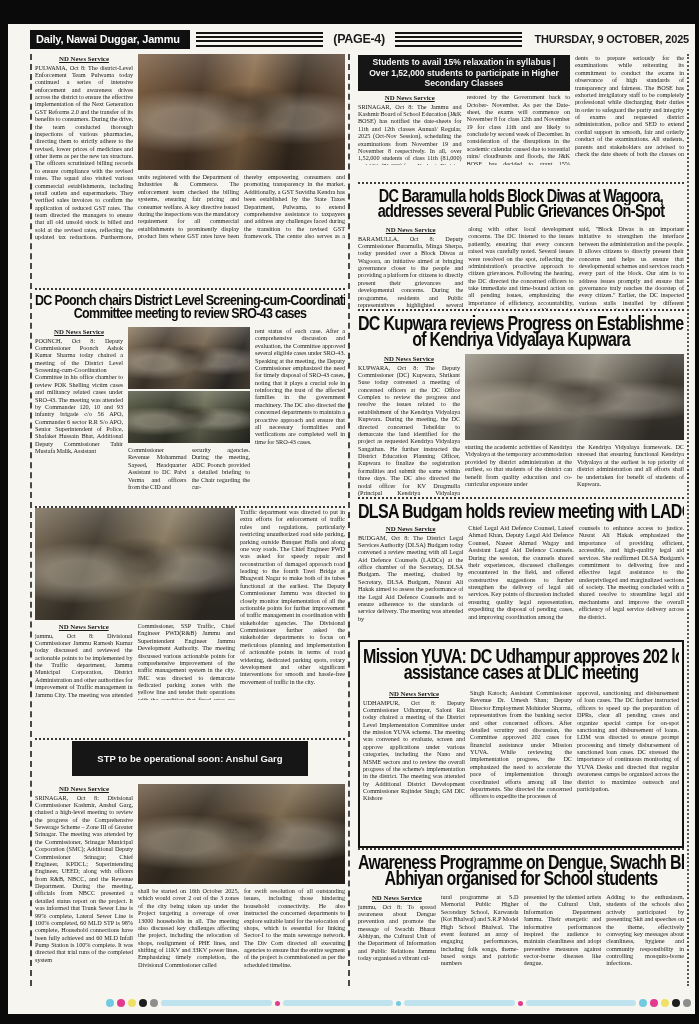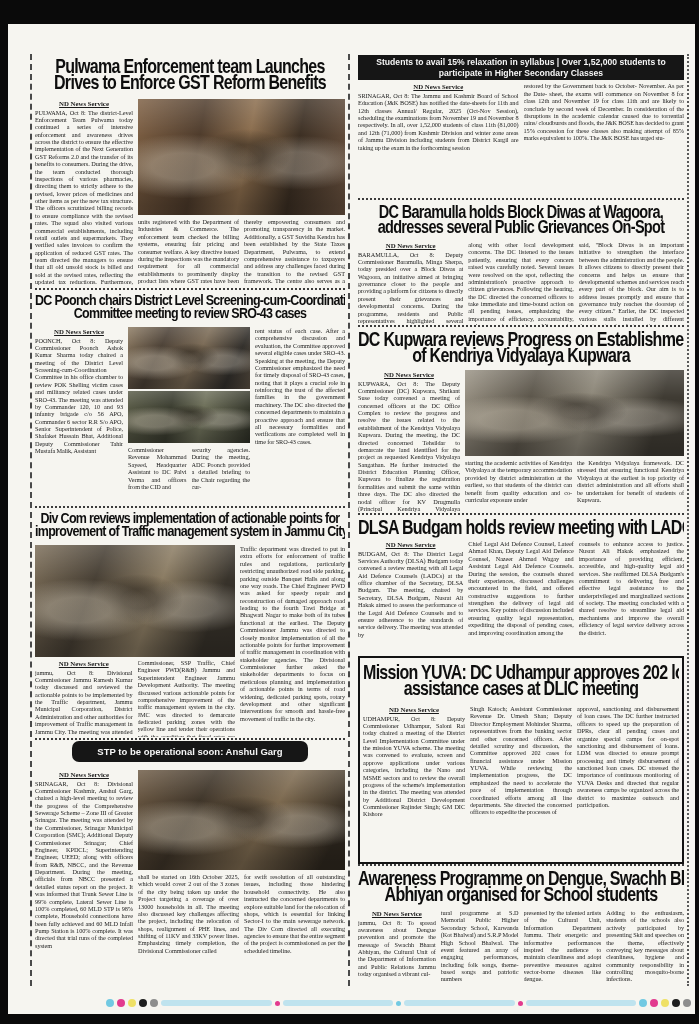--- a/index.html
+++ b/index.html
@@ -51,21 +51,21 @@
     word-spacing:-.2px;overflow:hidden;}
   .c{flex:1;min-width:0;}
   .byline{font-family:"Liberation Serif",serif;font-weight:bold;font-size:6.8px;
     text-decoration:underline;text-align:center;margin:1px 0 1.5px;}
   
   .bar{
     background:#161616;color:#f6f6f6;font-family:"Liberation Sans",sans-serif;
     font-weight:bold;text-align:center;
   }
   .bar.bose{font-size:8.6px;line-height:1.25;padding:2px 4px;margin:1px 0 2px;}
-  .bar.stp{font-size:9.5px;padding:5px 6px;margin:1px auto 8px;width:72%;border-radius:7px;}
+  .bar.stp{font-size:9.5px;padding:12px 6px;margin:1px auto 8px;width:72%;}
   
   .photo{position:relative;overflow:hidden;background:#6b5a45;}
   .photo:after{content:"";position:absolute;inset:0;
     background:
       radial-gradient(ellipse at 22% 58%, rgba(240,230,210,.35) 0 14%, transparent 34%),
       radial-gradient(ellipse at 52% 48%, rgba(30,25,20,.45) 0 12%, transparent 30%),
       radial-gradient(ellipse at 78% 55%, rgba(235,228,215,.3) 0 12%, transparent 30%),
       linear-gradient(180deg, rgba(255,255,255,.16), transparent 32%, rgba(0,0,0,.28) 92%);}
   .ph-shop{background:linear-gradient(100deg,#7d5f43 0%,#4e3b2b 30%,#8a6c4c 52%,#3c2f23 74%,#6b5340 100%);}
   .ph-office{background:linear-gradient(115deg,#8c7a62 0%,#4c4136 28%,#7a6a55 55%,#33302c 82%,#5d5244 100%);}
@@ -78,28 +78,31 @@
     display:flex;align-items:center;gap:3px;}
   .dot{width:8px;height:8px;border-radius:50%;flex:0 0 auto;}
   .mbar{flex:1;height:6px;background:#bfe3ee;border-radius:3px;}
   .sdot{width:5px;height:5px;border-radius:50%;flex:0 0 auto;}
 </style>
 </head>
 <body>
 
 <div class="page">
 
+  <div class="hdr">
+    <div class="masthead">Daily, Nawai Duggar, Jammu</div>
+    <div class="hlines"></div>
+    <div class="pageno">(PAGE-4)</div>
+    <div class="hlines"></div>
+    <div class="hdate">THURSDAY, 9 OCTOBER, 2025</div>
+  </div>
 
   <div class="col-left">
 
     <div class="art" style="height:234px;">
-      <div class="headwrap" style="height:40px;">
-        <div class="head h16">Pulwama Enforcement team Launches</div>
-        <div class="head h16">Drives to Enforce GST Reform Benefits</div>
-      </div>
       <div class="flexrow" style="height:188px;">
         <div class="c" style="flex:0 0 98px;">
           <div class="byline">ND News Service</div>
           <div class="bt" style="height:176px;">PULWAMA, Oct 8: The district-Level Enforcement Team Pulwama today continued a series of intensive enforcement and awareness drives across the district to ensure the effective implementation of the Next Generation GST Reforms 2.0 and the transfer of its benefits to consumers. During the drive, the team conducted thorough inspections of various pharmacies, directing them to strictly adhere to the revised, lower prices of medicines and other items as per the new tax structure. The officers scrutinized billing records to ensure compliance with the revised rates. The squad also visited various commercial establishments, including retail outlets and supermarkets. They verified sales invoices to confirm the application of reduced GST rates. The team directed the managers to ensure that all old unsold stock is billed and sold at the revised rates, reflecting the updated tax reductions. Furthermore, inspections were carried out at several industrial</div>
         </div>
         <div class="c">
           <div class="photo ph-shop" style="height:116px;margin-bottom:3px;"></div>
           <div class="flexrow">
             <div class="c bt" style="height:66px;">units registered with the Department of Industries &amp; Commerce. The enforcement team checked the billing systems, ensuring fair pricing and consumer welfare. A key directive issued during the inspections was the mandatory requirement for all commercial establishments to prominently display product lists where GST rates have been reduced. This measure aims to ensure that the public is fully aware of the price benefits,</div>
             <div class="c bt" style="height:66px;">thereby empowering consumers and promoting transparency in the market. Additionally, a GST Suvidha Kendra has been established by the State Taxes Department, Pulwama, to extend comprehensive assistance to taxpayers and address any challenges faced during the transition to the revised GST framework. The centre also serves as a public facilitation point where citizens can register complaints or grievances related to GST compliance and pricing.</div>
@@ -124,24 +127,20 @@
           <div class="flexrow">
             <div class="c bt" style="height:58px;">Commissioner Revenue Mohammad Sayeed, Headquarter Assistant to DC Palvi Verma and officers from the CID and</div>
             <div class="c bt" style="height:58px;">security agencies. During the meeting, ADC Poonch provided a detailed briefing to the Chair regarding the cur-</div>
           </div>
         </div>
         <div class="c bt" style="height:178px;">rent status of each case. After a comprehensive discussion and evaluation, the Committee approved several eligible cases under SRO-43. Speaking at the meeting, the Deputy Commissioner emphasized the need for timely disposal of SRO-43 cases, noting that it plays a crucial role in reinforcing the trust of the affected families in the government machinery. The DC also directed the concerned departments to maintain a proactive approach and ensure that all necessary formalities and verifications are completed well in time for SRO-43 cases.</div>
       </div>
     </div>
 
     <div class="art sep" style="height:232px;">
-      <div class="headwrap" style="height:32px;">
-        <div class="head h13">Div Com reviews implementation of actionable points for</div>
-        <div class="head h13">improvement of Traffic management system in Jammu City</div>
-      </div>
       <div class="flexrow" style="height:194px;">
         <div class="c" style="flex:0 0 200px;">
           <div class="photo ph-meet" style="height:112px;margin-bottom:2px;"></div>
           <div class="flexrow">
             <div class="c">
               <div class="byline">ND News Service</div>
               <div class="bt" style="height:68px;">jammu, Oct 8: Divisional Commissioner Jammu Ramesh Kumar today discussed and reviewed the actionable points to be implemented by the Traffic department, Jammu Municipal Corporation, District Administration and other authorities for improvement of Traffic management in Jammu City. The meeting was attended by Commissioner JMC, Deputy Commissioner Jammu, Transport</div>
             </div>
             <div class="c bt" style="height:78px;">Commissioner, SSP Traffic, Chief Engineer PWD(R&amp;B) Jammu and Superintendent Engineer Jammu Development Authority. The meeting discussed various actionable points for comprehensive improvement of the traffic management system in the city. JMC was directed to demarcate dedicated parking zones with the yellow line and tender their operations with the condition that fixed rates are prominently displayed.</div>
           </div>
@@ -164,36 +163,36 @@
             <div class="c bt" style="height:80px;">for swift resolution of all outstanding issues, including those hindering household connectivity. He also instructed the concerned departments to explore suitable land for the relocation of shops, which is essential for linking Sector-I to the main sewerage network. The Div Com directed all executing agencies to ensure that the entire segment of the project is commissioned as per the scheduled timeline.</div>
           </div>
         </div>
       </div>
     </div>
   </div>
 
   <div class="col-right">
 
     <div class="art" style="height:128px;">
-      <div class="flexrow" style="height:104px;flex-direction:column;">
+      <div class="flexrow" style="height:104px;">
         <div class="c" style="flex:0 0 212px;">
           <div class="bar bose">Students to avail 15% relaxation in syllabus  |  Over 1,52,000 students to participate in Higher Secondary Classes</div>
           <div class="flexrow">
             <div class="c">
               <div class="byline">ND News Service</div>
               <div class="bt" style="height:62px;">SRINAGAR, Oct 8: The Jammu and Kashmir Board of School Education (J&amp;K BOSE) has notified the date-sheets for 11th and 12th classes Annual/ Regular, 2025 (Oct-Nov Session), scheduling the examinations from November 19 and November 8 respectively. In all, over 1,52,000 students of class 11th (81,000) and 12th (71,000) from Kashmir Division and winter zone areas of Jammu Division including students from District Kargil are taking up the exam in the forthcoming session</div>
             </div>
             <div class="c bt" style="height:72px;">restored by the Government back to October- November. As per the Date- sheet, the exams will commence on November 8 for class 12th and November 19 for class 11th and are likely to conclude by second week of December. In consideration of the disruptions in the academic calendar caused due to torrential rains/ cloudbursts and floods, the J&amp;K BOSE has decided to grant 15% concession for these classes also making attempt of 85% marks equivalent to 100%. The J&amp;K BOSE has urged stu-</div>
           </div>
         </div>
         <div class="c bt" style="height:102px;">dents to prepare seriously for the examinations while reiterating its commitment to conduct the exams in observance of high standards of transparency and fairness. The BOSE has exhorted invigilatory staff to be completely professional while discharging their duties in order to safeguard the purity and integrity of exams and requested district administration, police and SED to extend cordial support in smooth, fair and orderly conduct of the examinations. All students, parents and stakeholders are advised to check the date sheets of both the classes on JKBOSE website www.jkbose.nic.in to avoid being misled by fake and faulty interpretation of the concession criterion.</div>
       </div>
     </div>
 
-    <div class="art sep" style="height:127px;margin-top:16px;">
+    <div class="art sep" style="height:127px;">
       <div class="headwrap" style="height:36px;">
         <div class="head h15">DC Baramulla holds Block Diwas at Wagoora,</div>
         <div class="head h15">addresses several Public Grievances On-Spot</div>
       </div>
       <div class="flexrow" style="height:86px;">
         <div class="c">
           <div class="byline">ND News Service</div>
           <div class="bt" style="height:74px;">BARAMULLA, Oct 8: Deputy Commissioner Baramulla, Minga Sherpa, today presided over a Block Diwas at Wagoora, an initiative aimed at bringing governance closer to the people and providing a platform for citizens to directly present their grievances and developmental concerns. During the programme, residents and Public representatives highlighted several pressing issues, including the need for improved water supply, uninterrupted power supply, better road connectivity, and enhanced school infrastructure,</div>
         </div>
         <div class="c bt" style="height:84px;">along with other local development concerns. The DC listened to the issues patiently, ensuring that every concern raised was carefully noted. Several issues were resolved on the spot, reflecting the administration's proactive approach to citizen grievances. Following the hearing, the DC directed the concerned officers to take immediate and time-bound action on all pending issues, emphasizing the importance of efficiency, accountability, and responsiveness in public service delivery. Speaking on the occasion, the DC</div>

